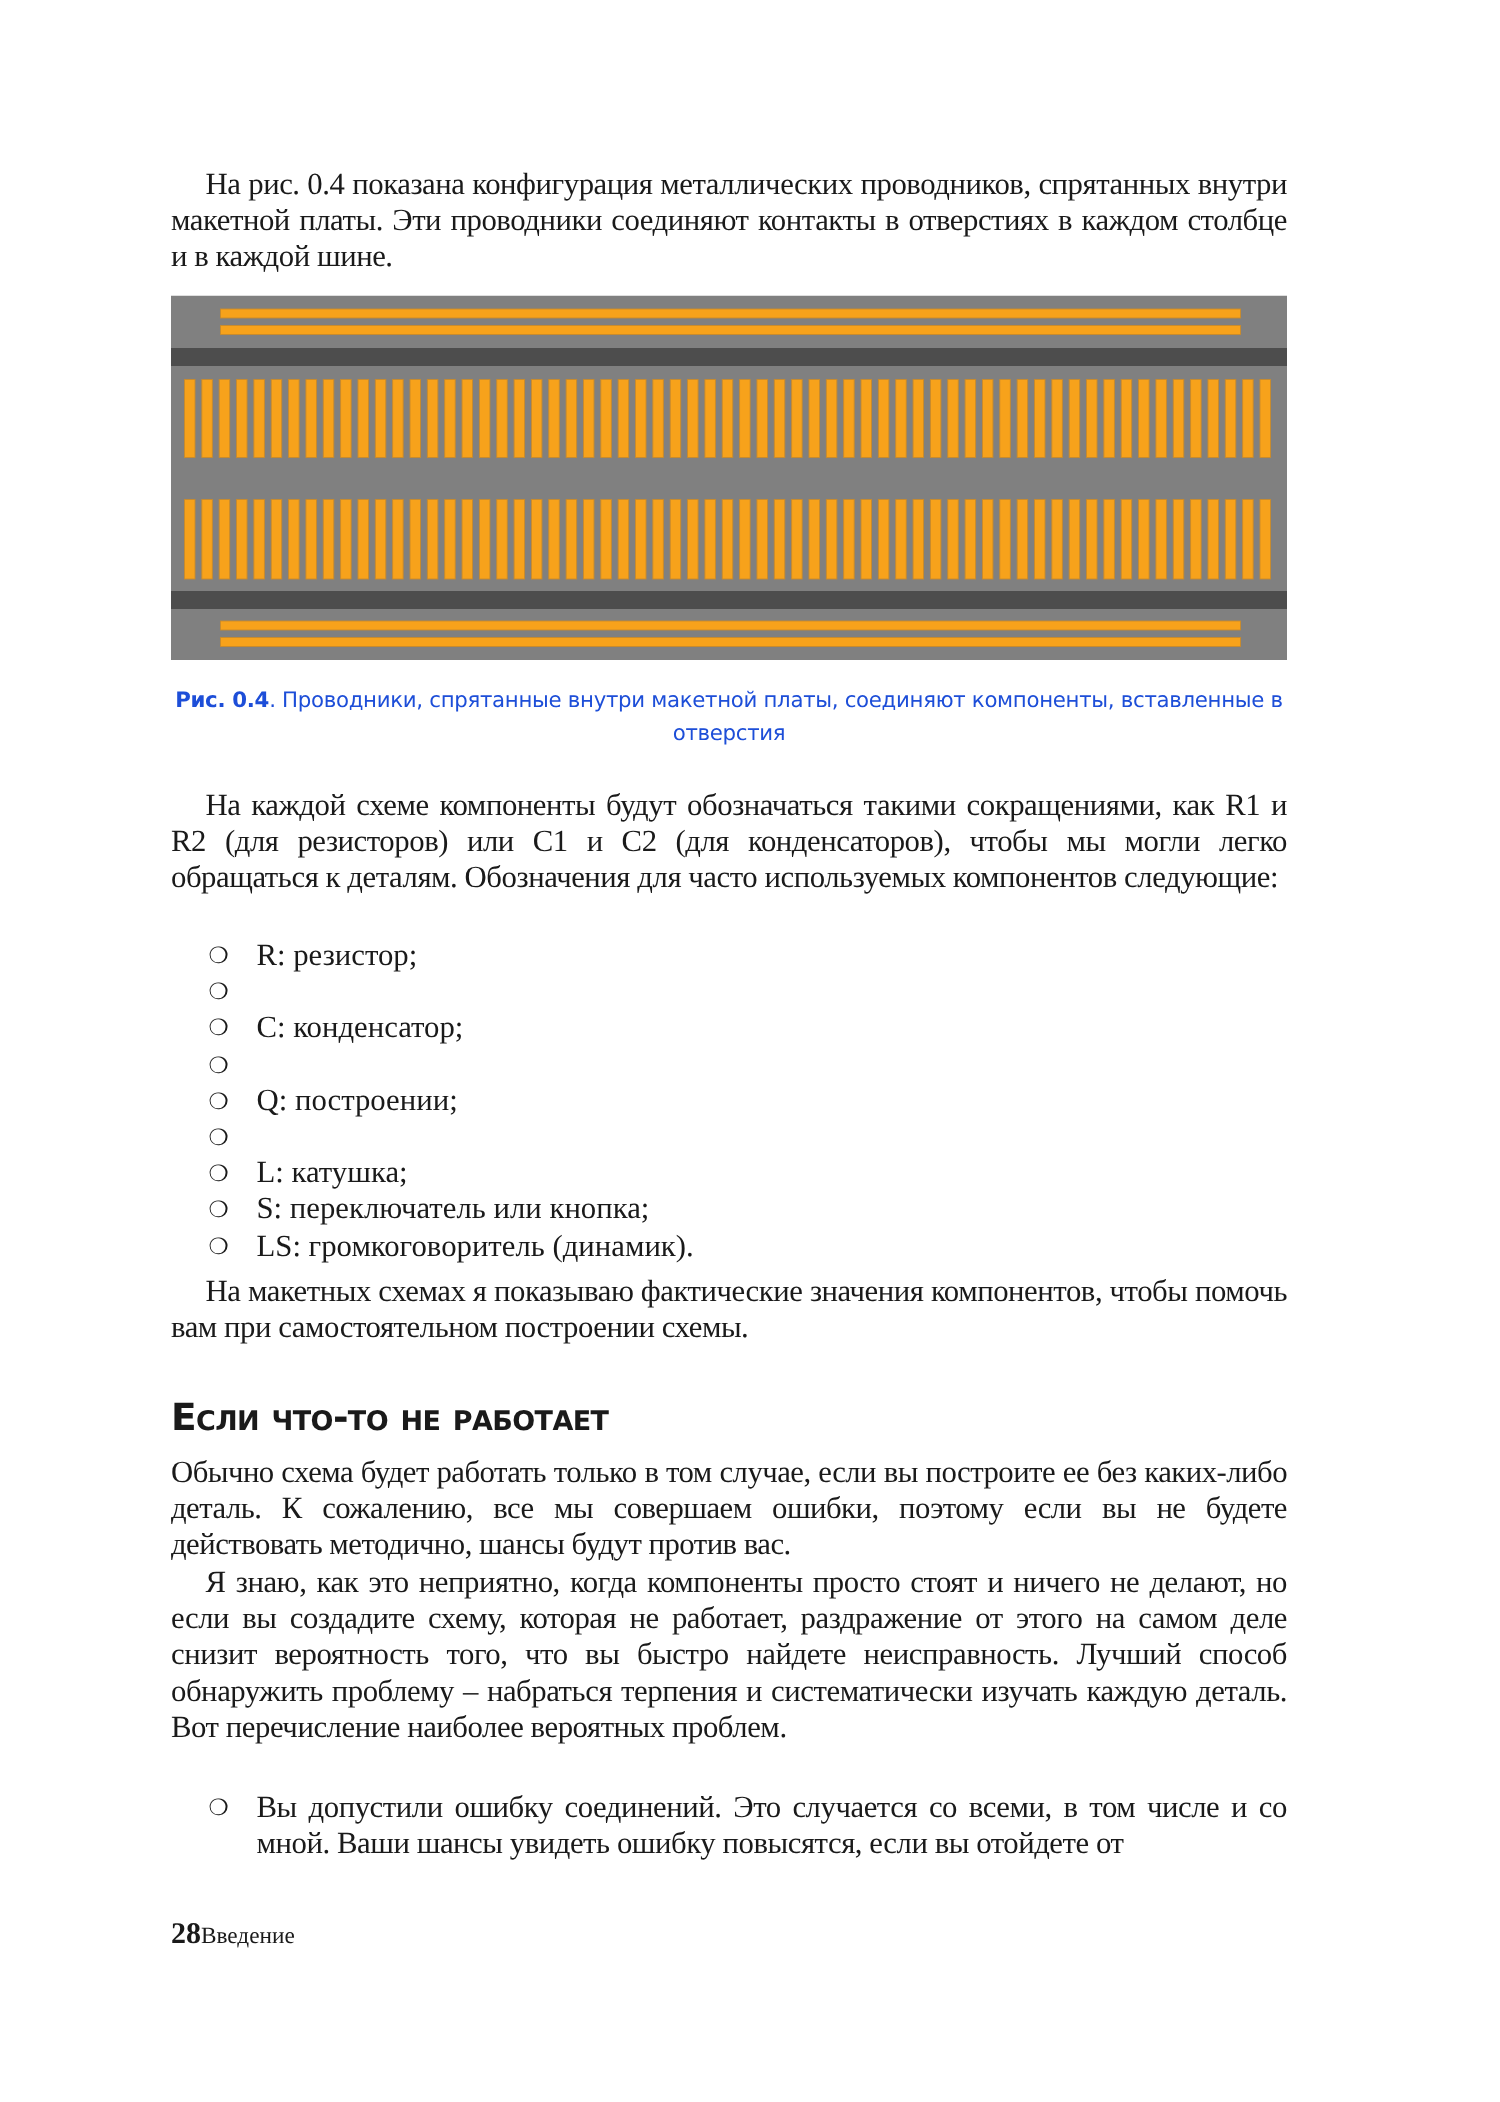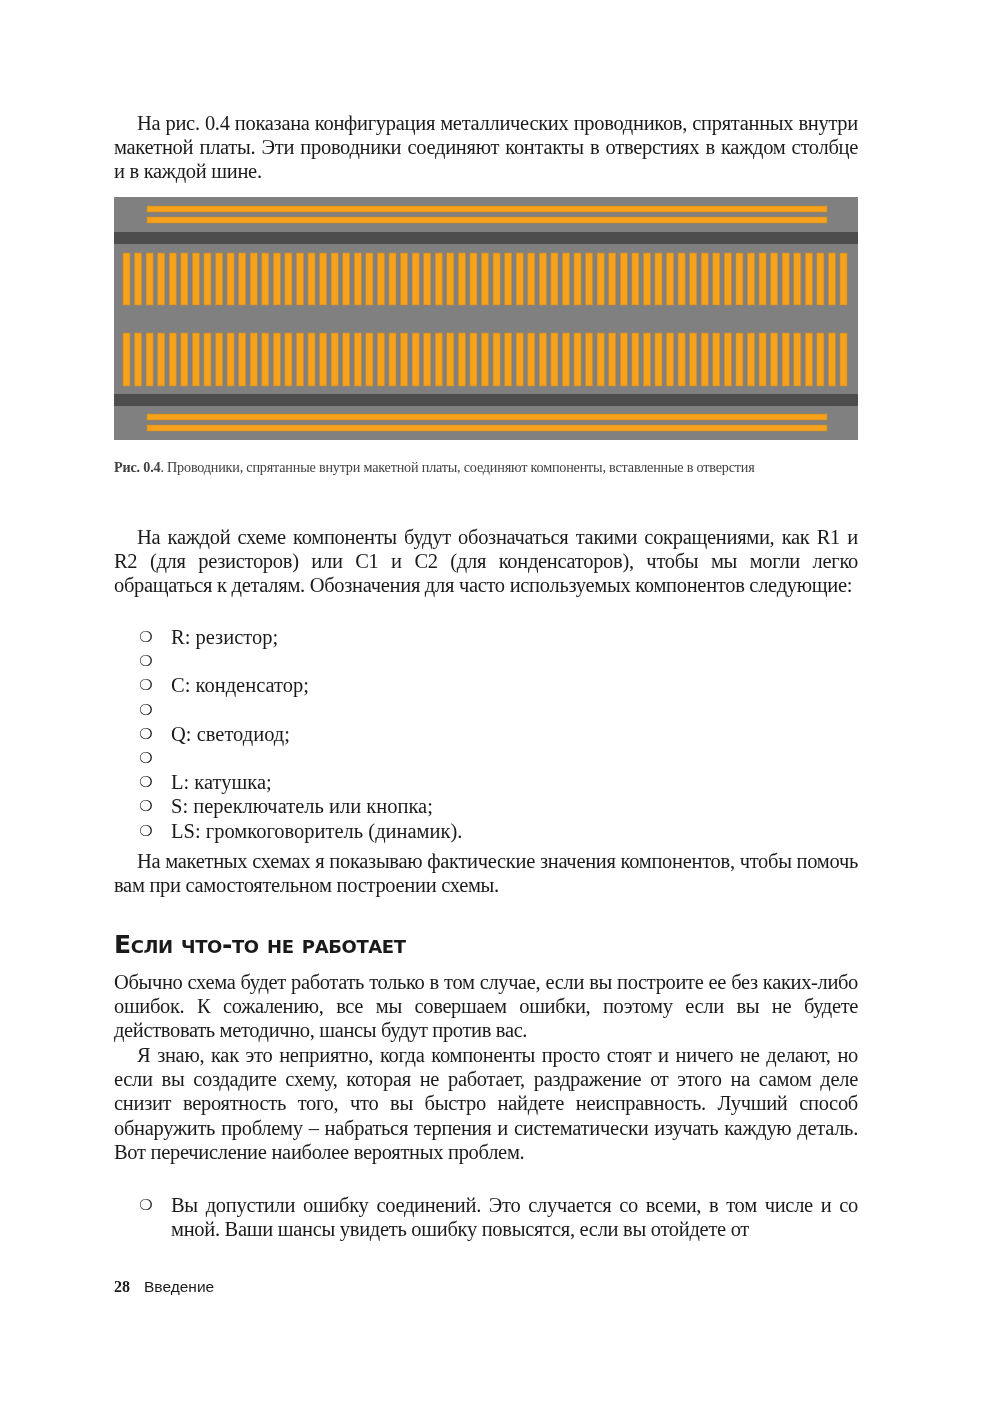--- a/index.html
+++ b/index.html
@@ -5,37 +5,37 @@
   html, body { margin: 0; padding: 0; background: #ffffff; }
   body { width: 1000px; height: 1401px; position: relative; overflow: hidden; color: #1a1a1a; }
   .page { position: absolute; left: 114px; top: 0; width: 744px; }
   .serif { font-family: "Liberation Serif", "DejaVu Serif", serif; font-size: 20.5px; line-height: 24.2px; }
   .sans { font-family: "DejaVu Sans", "Liberation Sans", sans-serif; }
   p { margin: 0; text-align: justify; text-align-last: left; }
   p.indent { text-indent: 23px; }
   .p1 { position: absolute; top: 111px; left: 0; width: 744px; letter-spacing: -0.3px; }
   .figure { position: absolute; top: 197px; left: 0; width: 744px; height: 243px; }
   .figure svg { display: block; }
-  .caption { position: absolute; top: 456px; left: 0; width: 744px; text-align: left;
-             font-size: 14.2px; line-height: 22px; color: #404040; letter-spacing: -0.2px; font-family: Liberation Serif, serif; }
+  .caption { position: absolute; top: 456px; left: 0; width: 744px; text-align: center;
+             font-size: 14.2px; line-height: 22px; color: #1d4ed8; letter-spacing: -0.2px; }
   .caption .lbl { font-weight: bold; }
   .p2 { position: absolute; top: 525px; left: 0; width: 744px; letter-spacing: -0.3px; }
   ul.bullets { position: absolute; top: 625px; left: 0; width: 744px; margin: 0; padding: 0; list-style: none; }
   ul.bullets li { position: relative; padding-left: 57px; height: 24.2px; white-space: nowrap; }
   .bullet { position: absolute; left: 25px; top: 0; font-family: "DejaVu Sans", sans-serif; font-size: 15px; line-height: 24.2px; }
   .p3 { position: absolute; top: 849px; left: 0; width: 744px; letter-spacing: -0.3px; }
   .h2 { position: absolute; top: 929px; left: 0; font-family: "DejaVu Sans", "Liberation Sans", sans-serif;
         font-weight: bold; font-size: 25px; line-height: 32px; font-variant: small-caps; letter-spacing: -0.4px; color: #1a1a1a; }
   .p4 { position: absolute; top: 970px; left: 0; width: 744px; letter-spacing: -0.35px; }
   .p5 { position: absolute; top: 1043px; left: 0; width: 744px; letter-spacing: -0.3px; }
   ul.bullets2 { position: absolute; top: 1193px; left: 0; width: 744px; margin: 0; padding: 0; list-style: none; }
   ul.bullets2 li { position: relative; padding-left: 57px; letter-spacing: -0.3px; }
   .footer { position: absolute; top: 1278px; left: 0; white-space: nowrap; }
-  .pagenum { font-family: "Liberation Serif", serif; font-weight: bold; font-size: 16px; }
-  .section { font-family: Liberation Sans, sans-serif; font-size: 15.5px; margin-left: 14px; }
+  .pagenum { font-family: "Liberation Serif", serif; font-weight: bold; font-size: 20px; }
+  .section { font-family: Liberation Serif, serif; font-size: 15.5px; }
 </style>
 </head>
 <body>
 
 <div class="page">
 
   <p class="serif indent p1">На рис. 0.4 показана конфигурация металлических проводников, спрятанных внутри макетной платы. Эти проводники соединяют контакты в отверстиях в каждом столбце и в каждой шине.</p>
 
   <div class="figure">
     <svg id="board-svg" width="744" height="243" viewBox="0 0 744 243">
@@ -183,32 +183,32 @@
     <span class="lbl">Рис. 0.4</span><span>. Проводники, спрятанные внутри макетной платы, соединяют компоненты, вставленные в отверстия</span>
   </div>
 
   <p class="serif indent p2">На каждой схеме компоненты будут обозначаться такими сокращениями, как R1 и R2 (для резисторов) или C1 и C2 (для конденсаторов), чтобы мы могли легко обращаться к деталям. Обозначения для часто используемых компонентов следующие:</p>
 
   <ul class="bullets serif" id="component-list">
       <li><span class="bullet">❍</span><span>R: резистор;</span></li>
       <li><span class="bullet">❍</span></li>
       <li><span class="bullet">❍</span><span>C: конденсатор;</span></li>
       <li><span class="bullet">❍</span></li>
-      <li><span class="bullet">❍</span><span>Q: светодиод;</span></li>
+      <li><span class="bullet">❍</span><span>Q: построении;</span></li>
       <li><span class="bullet">❍</span></li>
       <li><span class="bullet">❍</span><span>L: катушка;</span></li>
       <li><span class="bullet">❍</span><span>S: переключатель или кнопка;</span></li>
       <li><span class="bullet">❍</span><span>LS: громкоговоритель (динамик).</span></li>
     </ul>
 
   <p class="serif indent p3">На макетных схемах я показываю фактические значения компонентов, чтобы помочь вам при самостоятельном построении схемы.</p>
 
   <div class="h2">Если что-то не работает</div>
 
-  <p class="serif p4">Обычно схема будет работать только в том случае, если вы построите ее без каких-либо ошибок. К сожалению, все мы совершаем ошибки, поэтому если вы не будете действовать методично, шансы будут против вас.</p>
+  <p class="serif p4">Обычно схема будет работать только в том случае, если вы построите ее без каких-либо деталь. К сожалению, все мы совершаем ошибки, поэтому если вы не будете действовать методично, шансы будут против вас.</p>
 
   <p class="serif indent p5">Я знаю, как это неприятно, когда компоненты просто стоят и ничего не делают, но если вы создадите схему, которая не работает, раздражение от этого на самом деле снизит вероятность того, что вы быстро найдете неисправность. Лучший способ обнаружить проблему – набраться терпения и систематически изучать каждую деталь. Вот перечисление наиболее вероятных проблем.</p>
 
   <ul class="bullets2 serif" id="problem-list">
       <li style="text-align: justify; text-align-last: left;"><span class="bullet">❍</span><span>Вы допустили ошибку соединений. Это случается со всеми, в том числе и со мной. Ваши шансы увидеть ошибку повысятся, если вы отойдете от</span></li>
     </ul>
 
   <div class="footer">
     <span class="pagenum">28</span><span class="section">Введение</span>
   </div>

